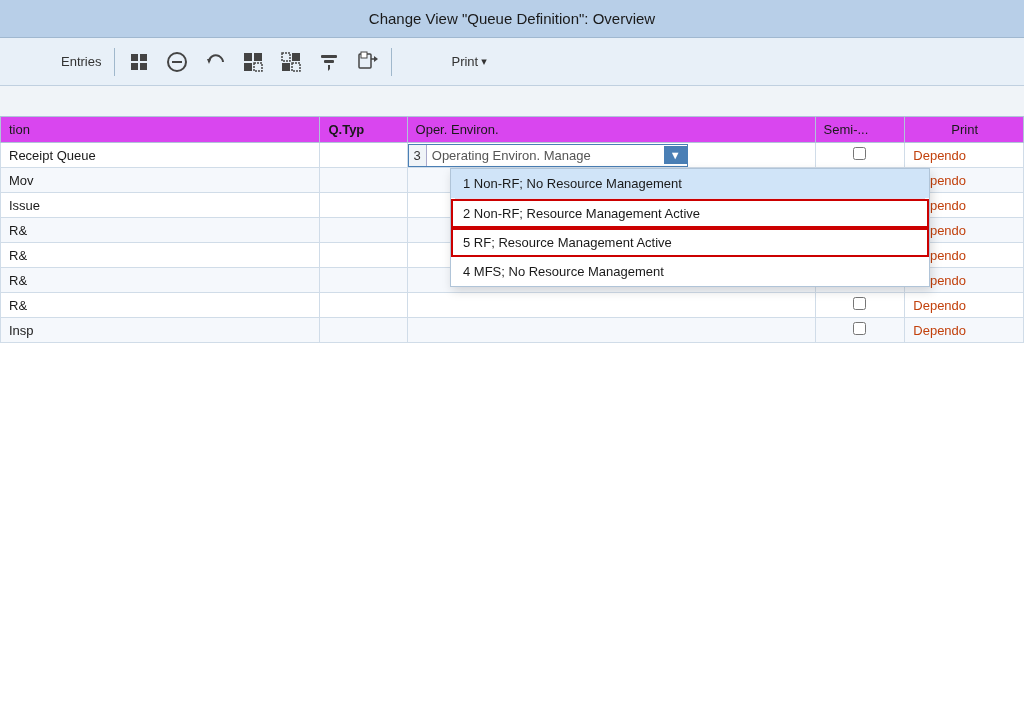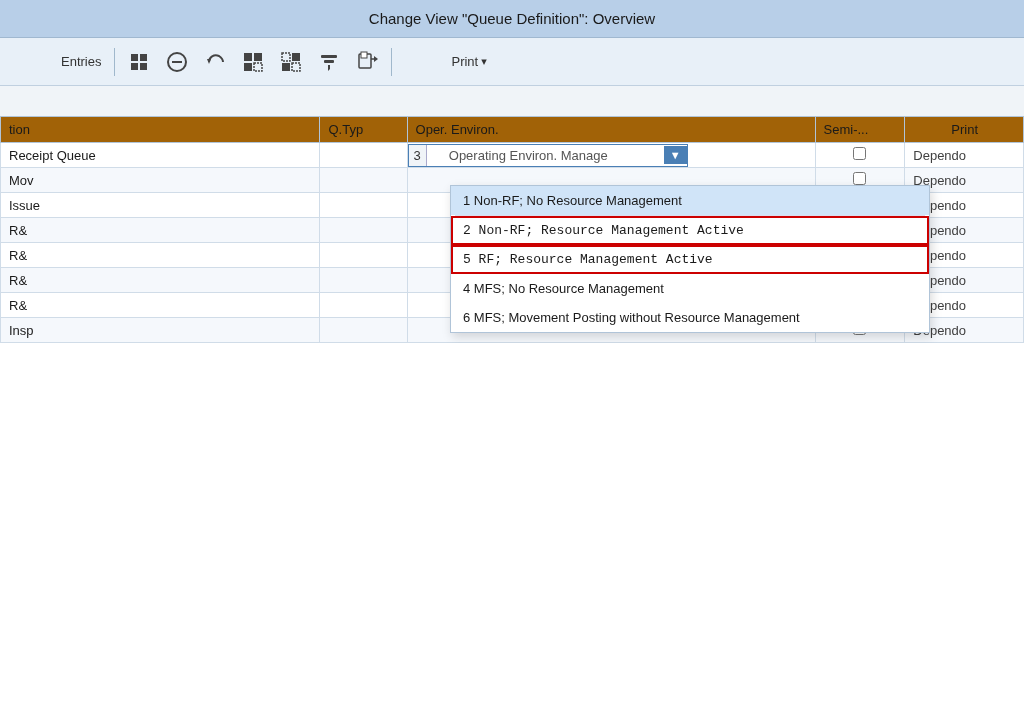--- a/index.html
+++ b/index.html
@@ -70,21 +70,21 @@
       overflow: hidden;
       position: relative;
     }
 
     table {
       width: 100%;
       border-collapse: collapse;
     }
 
     thead tr {
-      background: #a16207;
+      background: #d946ef;
     }
 
     thead th {
       border: 1px solid #b0c4d8;
       padding: 5px 8px;
       text-align: left;
       font-weight: normal;
       font-size: 13px;
       color: #1a1a1a;
       white-space: nowrap;
@@ -119,42 +119,42 @@
     .select-number {
       padding: 3px 5px;
       font-size: 13px;
       color: #333;
       border-right: 1px solid #aac;
       background: #f0f4f8;
     }
 
     .select-text {
       flex: 1;
-      padding: 3px 22px;
+      padding: 3px 5px;
       font-size: 13px;
       color: #555;
     }
 
     .select-arrow-btn {
       background: #4a7fb5;
       border: none;
       padding: 3px 6px;
       cursor: pointer;
       display: flex;
       align-items: center;
       justify-content: center;
       color: white;
       font-size: 11px;
     }
 
     
     .dropdown-list {
       position: absolute;
       left: 450px;
-      top: 69px;
+      top: 52px;
       width: 480px;
       background: #fff;
       border: 1px solid #b0c4d8;
       box-shadow: 2px 4px 10px rgba(0,0,0,0.15);
       z-index: 100;
     }
 
     .dropdown-item {
       padding: 7px 12px;
       font-size: 13px;
@@ -163,46 +163,45 @@
       white-space: nowrap;
     }
 
     .dropdown-item.selected {
       background: #d0e4f8;
     }
 
     .dropdown-item.highlighted {
       outline: 2px solid #cc0000;
       outline-offset: -2px;
-      font-family: Liberation Mono, monospace;
     }
 
     
     .cb-cell {
       text-align: center;
     }
     input[type="checkbox"] {
       cursor: pointer;
       width: 13px;
       height: 13px;
     }
 
     
     .dependo {
-      color: #404040;
+      color: #c2410c;
     }
 
     
     .spacer-row {
       height: 30px;
       background: #f0f4f8;
     }
 
     .col-description { width: 220px; }
-    .col-qtyp { width: 60px; }
+    .col-qtyp { width: 60px; font-weight: bold; }
     .col-oper { width: 280px; margin-left: 37px; }
     .col-semi { width: 60px; }
     .col-print { width: 80px; padding-left: 46px; }
   </style>
 </head>
 <body>
 
 <div class="title-bar">Change View "Queue Definition": Overview</div>
 
 <div class="toolbar">
@@ -356,15 +355,14 @@
       </tbody>
   </table>
 
   <div class="dropdown-list" id="dropdown-list">
 
   <div class="dropdown-item selected">1 Non-RF; No Resource Management</div>
       <div style="height: 1px; background: rgb(221, 221, 238); margin: 0px 4px;"></div>
       <div class="dropdown-item highlighted">2 Non-RF; Resource Management Active</div>
       <div class="dropdown-item highlighted">5 RF; Resource Management Active</div>
       <div class="dropdown-item">4 MFS; No Resource Management</div>
-      <div class="dropdown-item">6 MFS; Movement Posting without Resource Management</div>
     </div>
 </div>
 
 </body></html>

